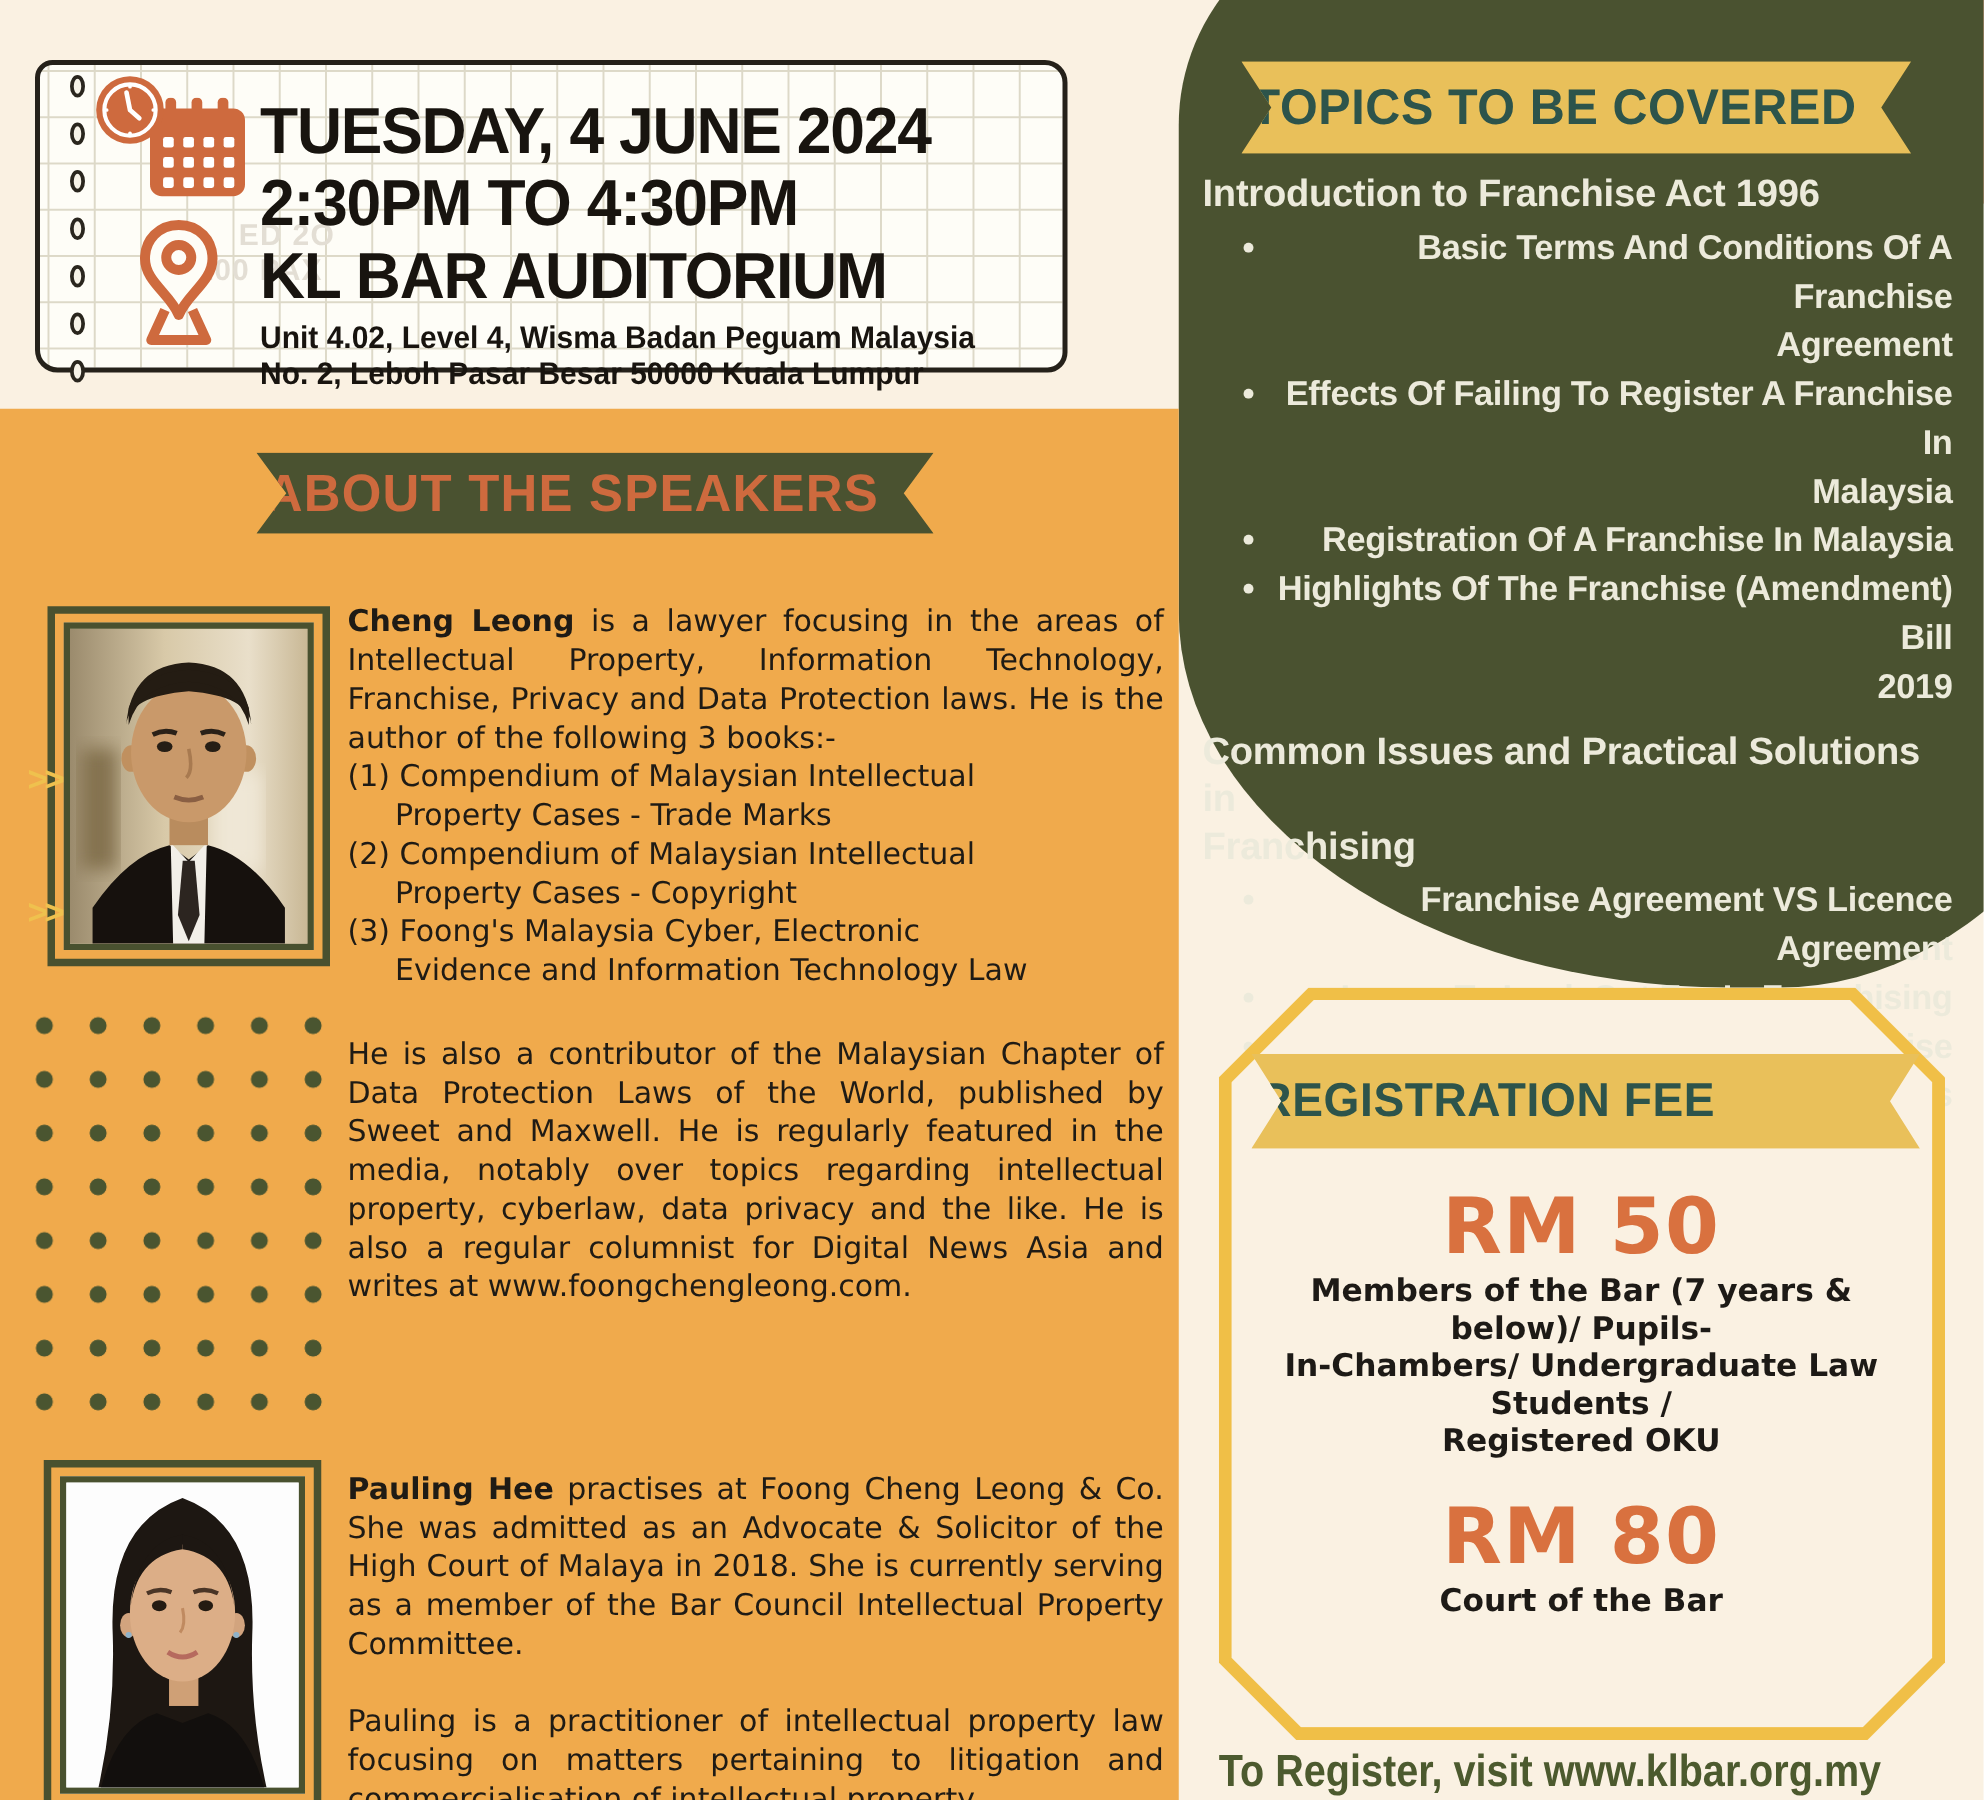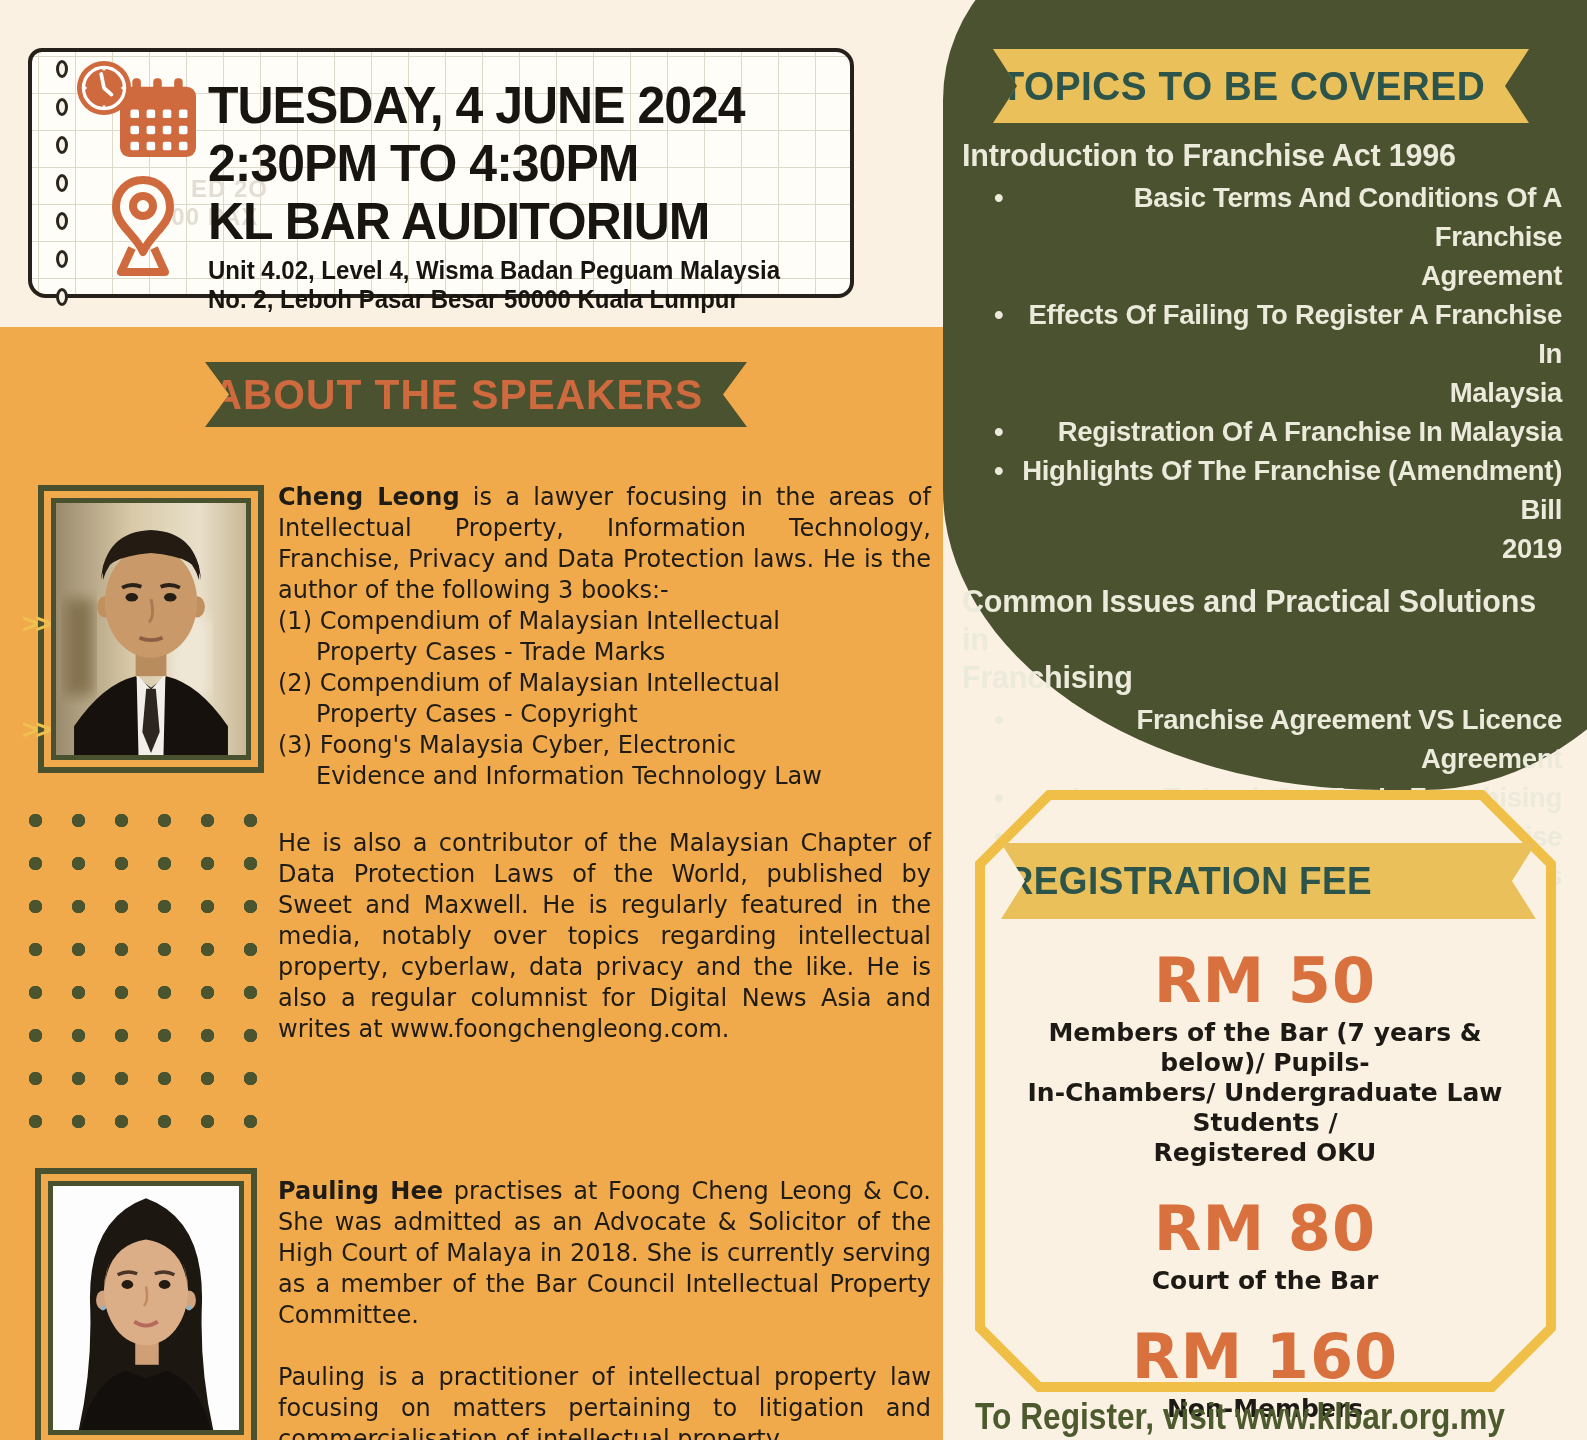--- a/index.html
+++ b/index.html
@@ -302,21 +302,17 @@
     <div class="fee-item">
       <div class="fee-amount">RM 50</div>
       <div class="fee-desc">Members of the Bar (7 years &amp; below)/ Pupils-
 In-Chambers/ Undergraduate Law Students /
 Registered OKU</div>
     </div>
     <div class="fee-item">
       <div class="fee-amount">RM 80</div>
       <div class="fee-desc">Court of the Bar</div>
     </div>
-    <div class="fee-item">
-      <div class="fee-amount">RM 160</div>
-      <div class="fee-desc">Non-Members</div>
-    </div>
   </div>
 
   <div class="register-note">To Register, visit www.klbar.org.my</div>
 
 </div>
 
 </body></html>

